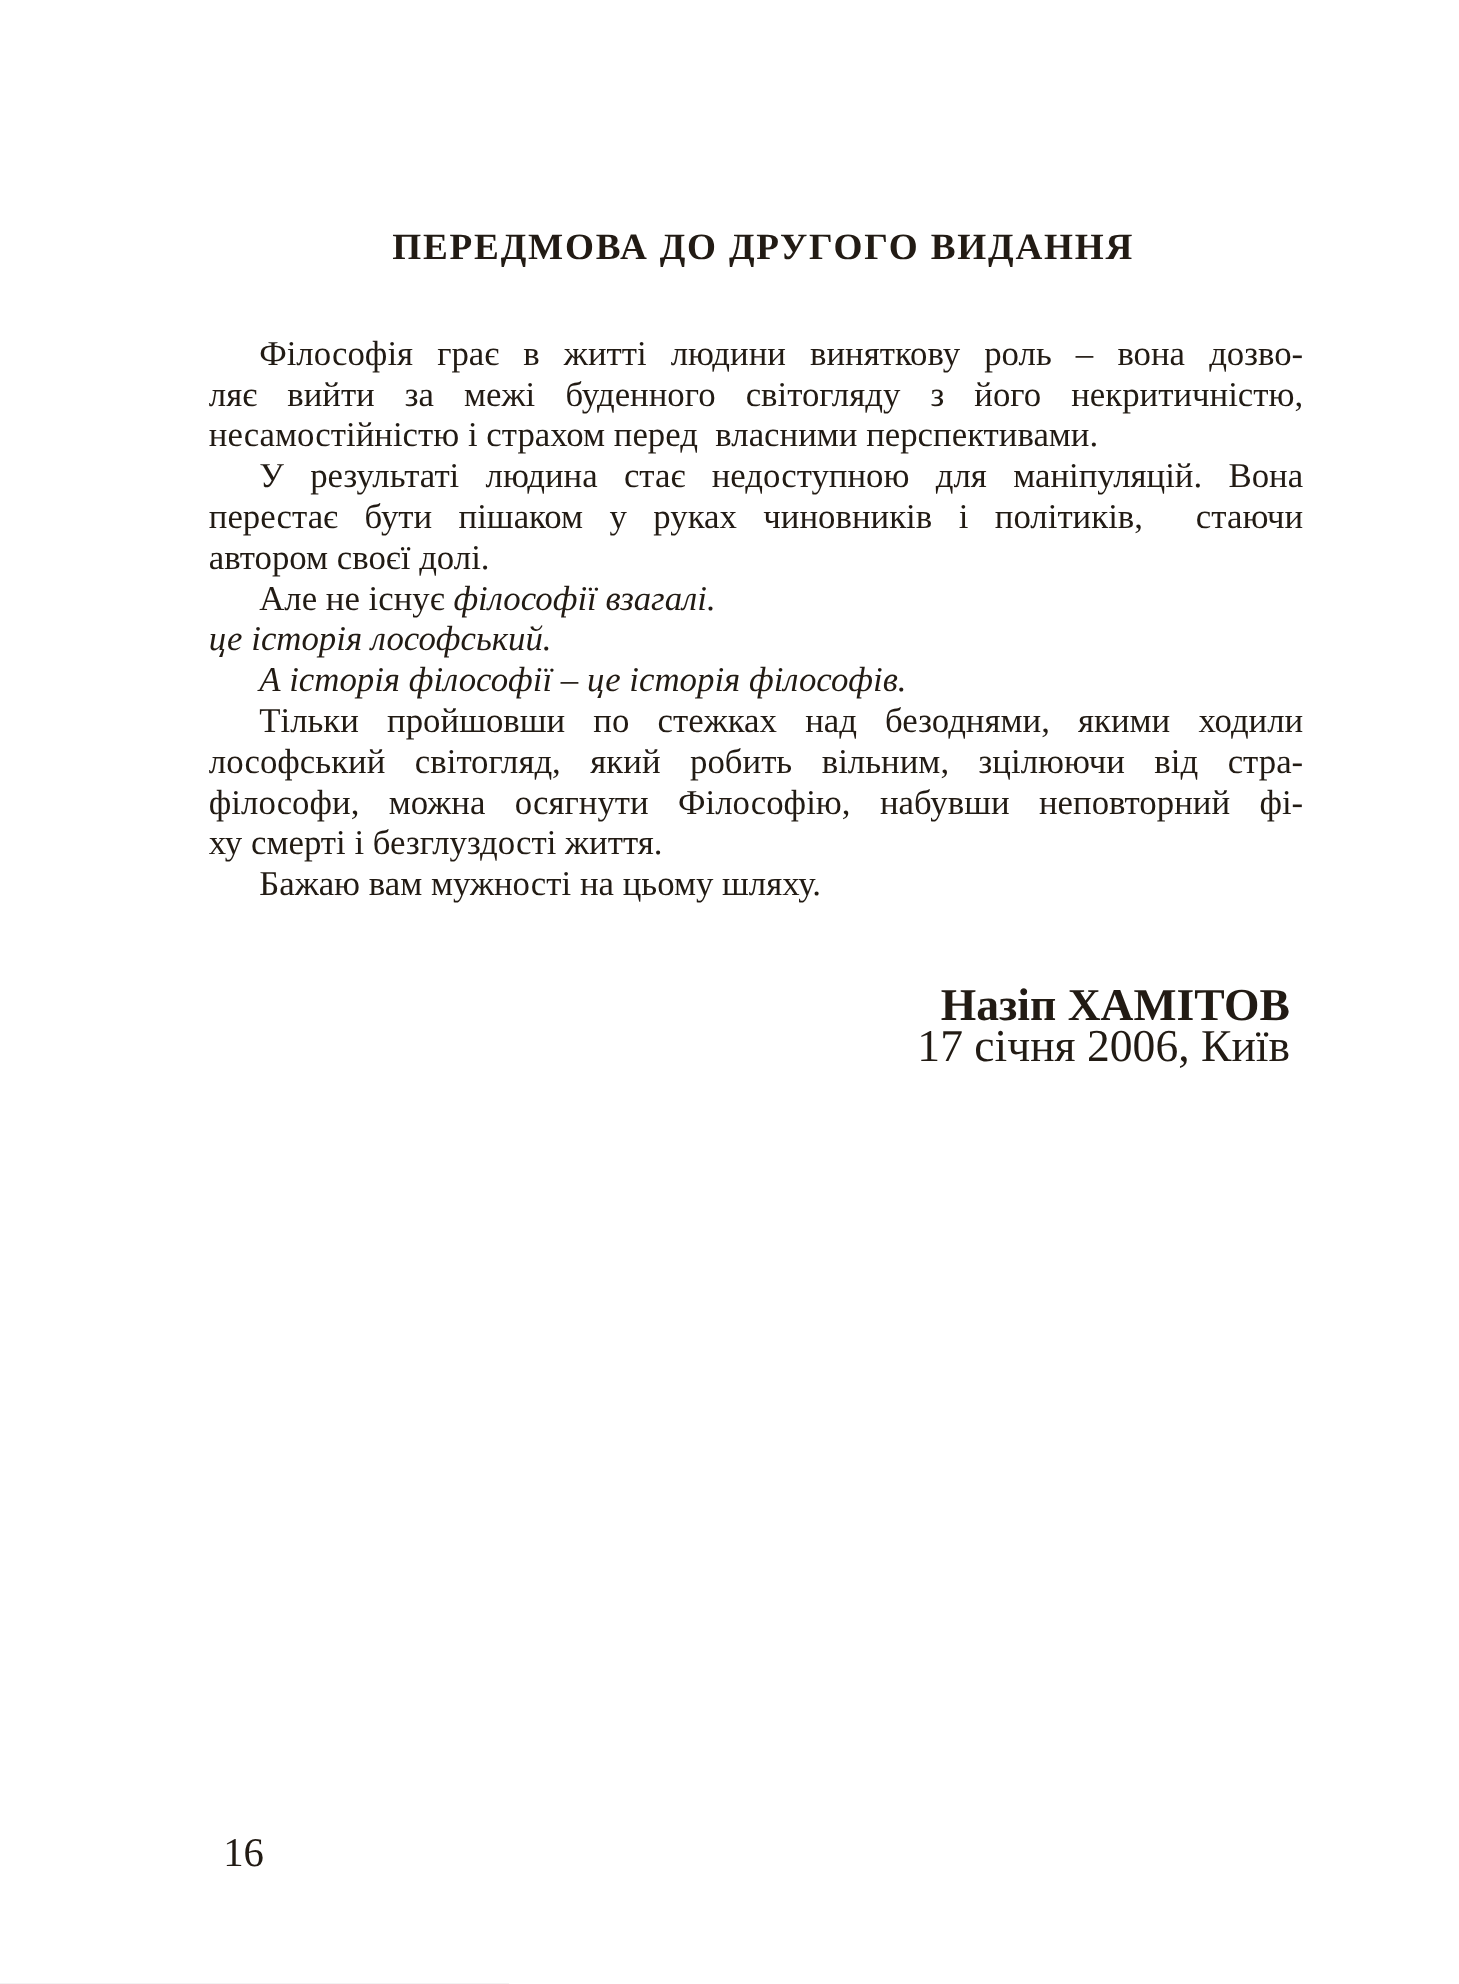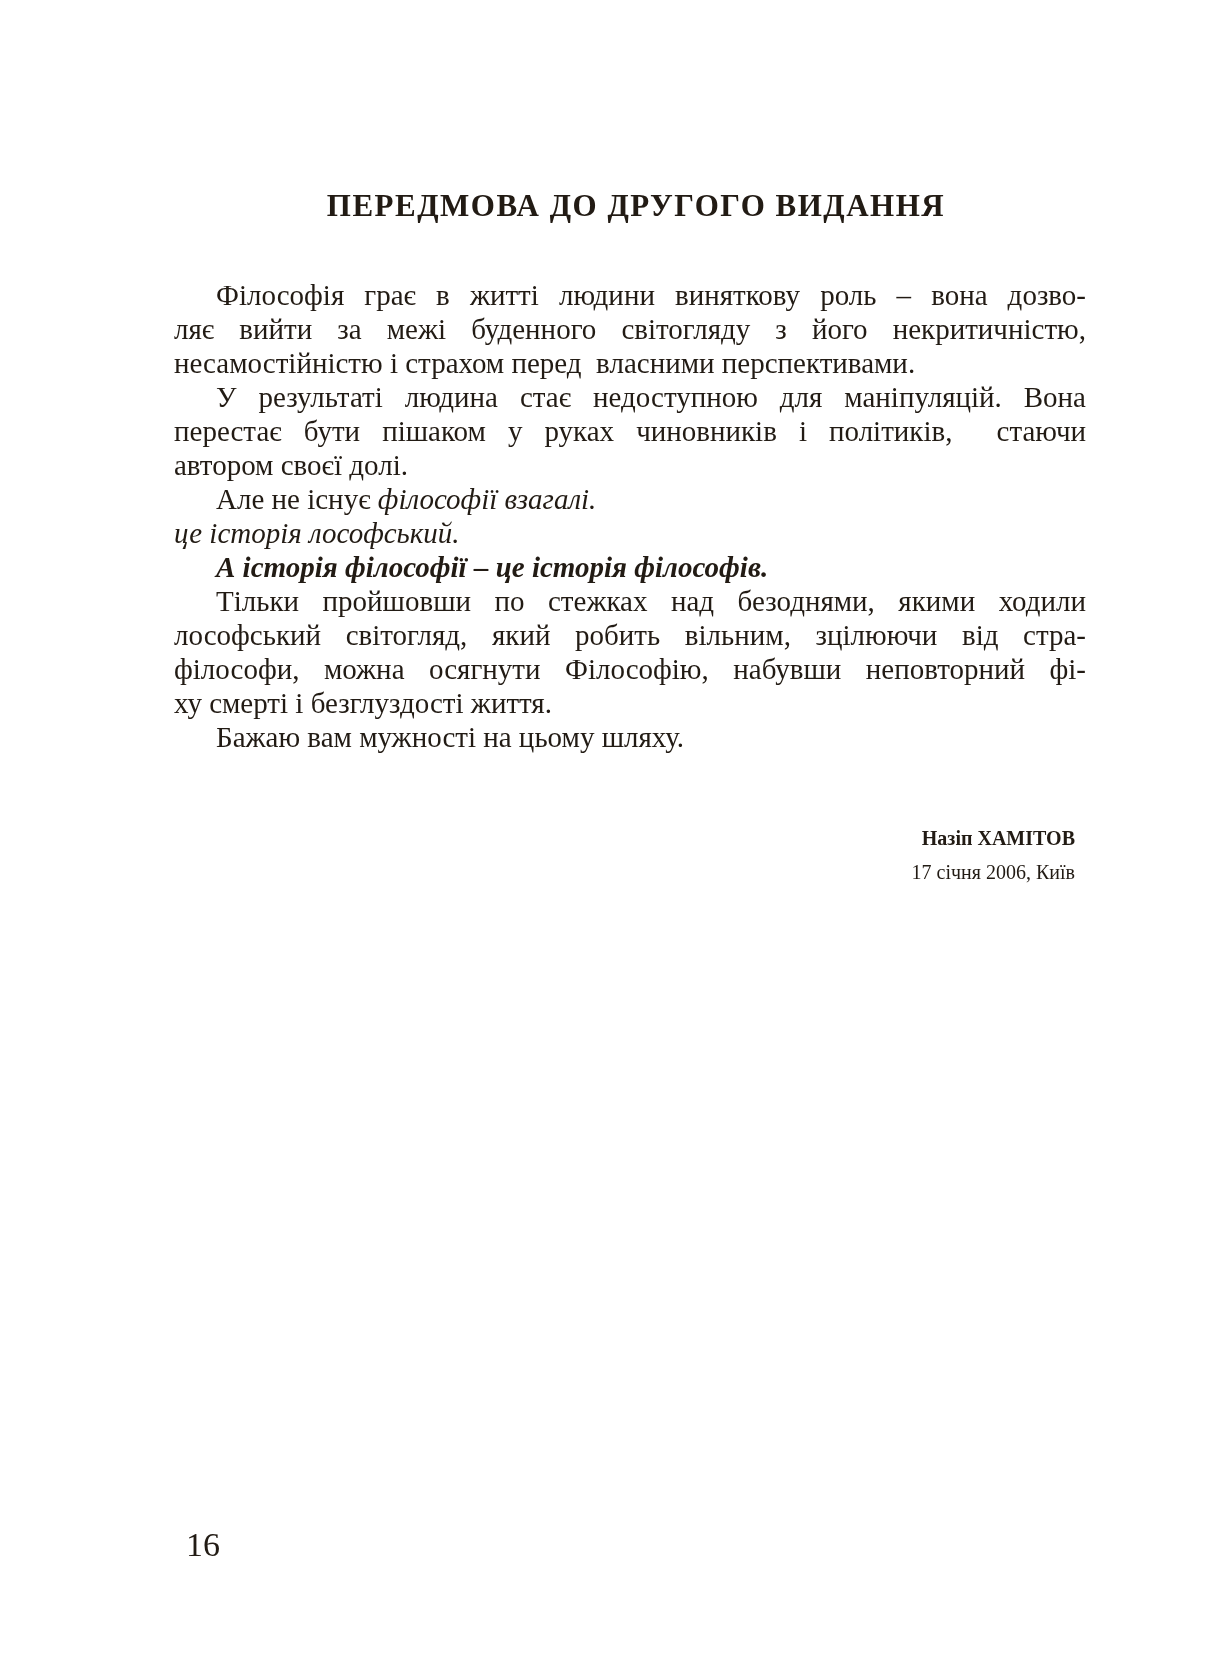--- a/index.html
+++ b/index.html
@@ -30,28 +30,28 @@
     width: 912px;
     top: 278px;
     font-size: 29px;
     line-height: 34px;
   }
   .para { margin: 0; }
   .line { white-space: pre-wrap; }
   .line.j { text-align: justify; text-align-last: justify; }
   .line.ind { text-indent: 42px; }
   .it { font-style: italic; text-align: center; }
-  .bold { font-weight: bold; }
+  .bold { font-weight: normal; }
   .signature {
     position: absolute;
     left: 180px;
     width: 895px;
     top: 821px;
     text-align: right;
-    font-size: 20px;
+    font-size: 38px;
     line-height: 34px;
   }
   .signature .name { font-weight: bold; }
   .page-number {
     position: absolute;
     left: 186px;
     top: 1526px;
     font-size: 34px;
   }
 </style>

